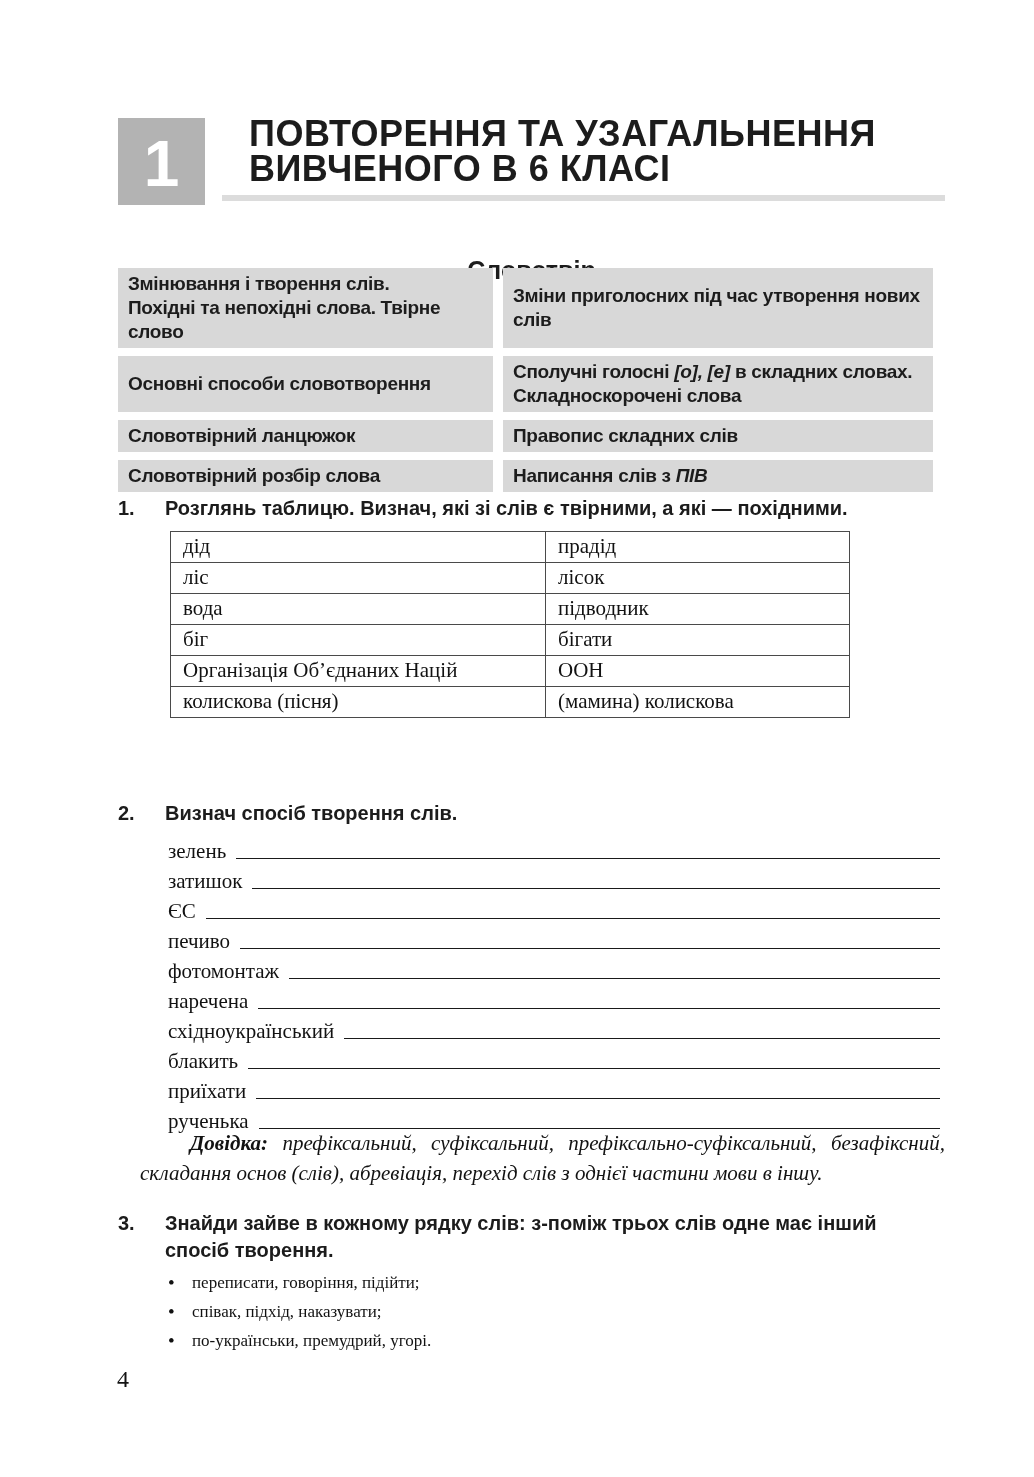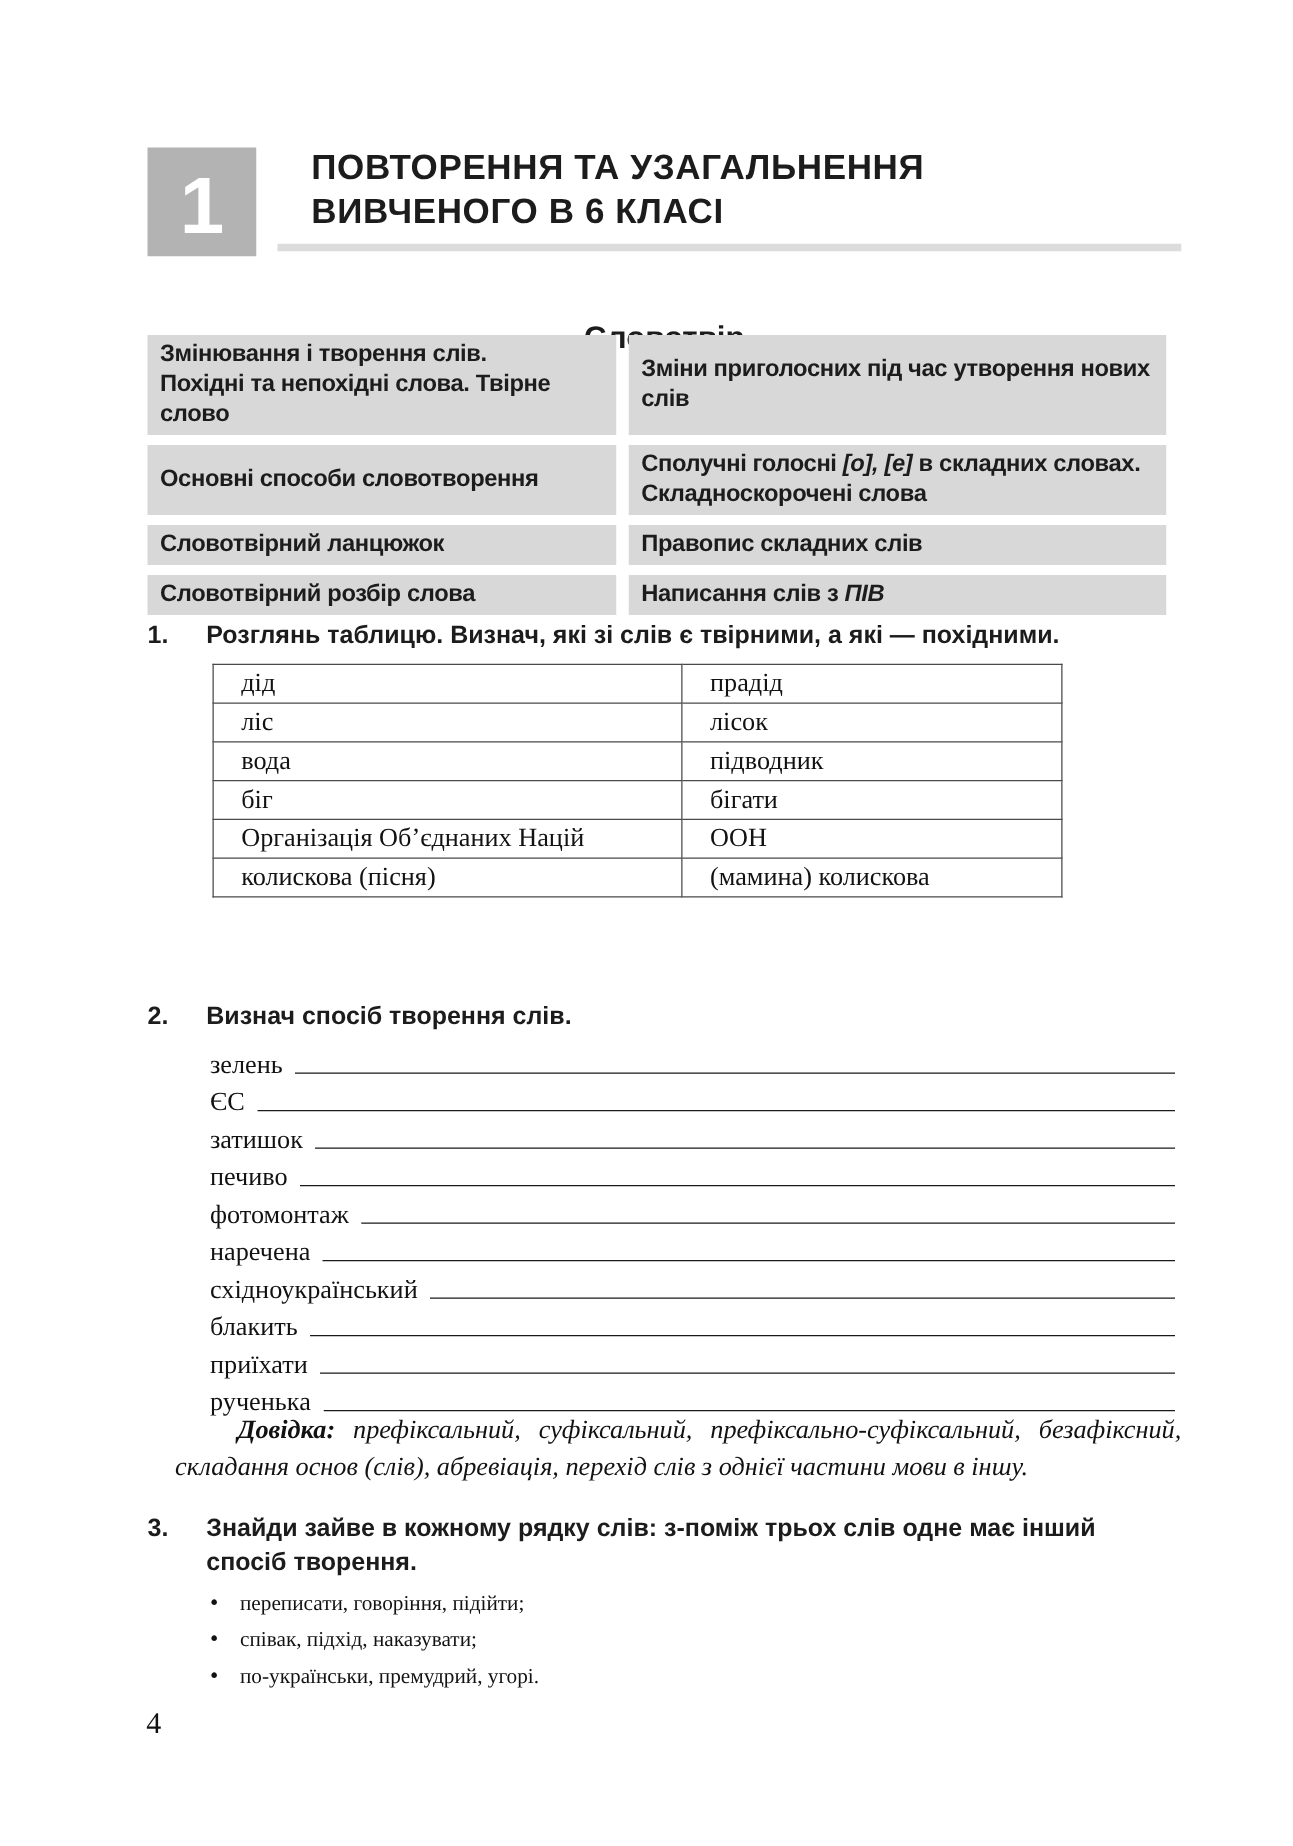--- a/index.html
+++ b/index.html
@@ -25,21 +25,21 @@
   }
   .chapter-num {
     color:#ffffff;
     font-family:"Liberation Sans", sans-serif;
     font-weight:bold; font-size:64px; line-height:1;
     padding-top:4px;
   }
   .chapter-title {
     margin-left:44px; margin-top:-2px;
     font-family:"Liberation Sans", sans-serif;
-    font-weight:bold; font-size:28px; line-height:35px;
+    font-weight:bold; font-size:36px; line-height:35px;
     letter-spacing:0.5px;
     color:#1c1c1c;
     white-space:pre-line;
   }
   .header-rule {
     position:absolute; left:222px; right:89px; top:195px; height:6px;
     background:#dcdcdc;
   }
 
   
@@ -85,21 +85,21 @@
 
   
   .word-table {
     position:absolute; left:170px; top:531px;
     width:680px;
     border-collapse:collapse;
   }
   .word-table td {
     border:1.4px solid #4a4a4a;
     height:31px;
-    padding:1px 10px 3px 22px;
+    padding:1px 10px 3px 12px;
     font-size:21px;
     color:#121212;
   }
   .word-table td.c1 { width:375px; }
 
   
   .fill-list { position:absolute; left:168px; right:94px; top:834px; }
   .fill-row { display:flex; align-items:flex-end; height:30px; }
   .fill-word { font-size:21px; line-height:26px; white-space:nowrap; }
   .fill-line {
@@ -217,25 +217,25 @@
     <span class="num">2.</span>
     <span class="txt">Визнач спосіб творення слів.</span>
   </div>
 
   <div class="fill-list">
     <div class="fill-row">
       <span class="fill-word">зелень</span>
       <span class="fill-line"></span>
     </div>
     <div class="fill-row">
+      <span class="fill-word">затишок</span>
+      <span class="fill-line"></span>
+    </div>
+    <div class="fill-row">
       <span class="fill-word">ЄС</span>
-      <span class="fill-line"></span>
-    </div>
-    <div class="fill-row">
-      <span class="fill-word">затишок</span>
       <span class="fill-line"></span>
     </div>
     <div class="fill-row">
       <span class="fill-word">печиво</span>
       <span class="fill-line"></span>
     </div>
     <div class="fill-row">
       <span class="fill-word">фотомонтаж</span>
       <span class="fill-line"></span>
     </div>

